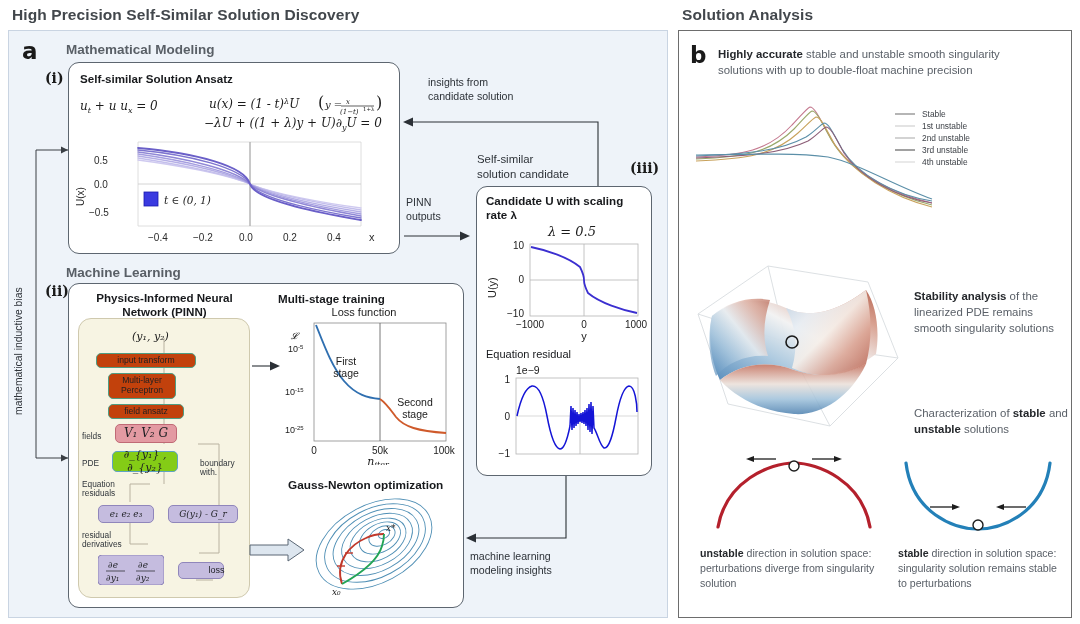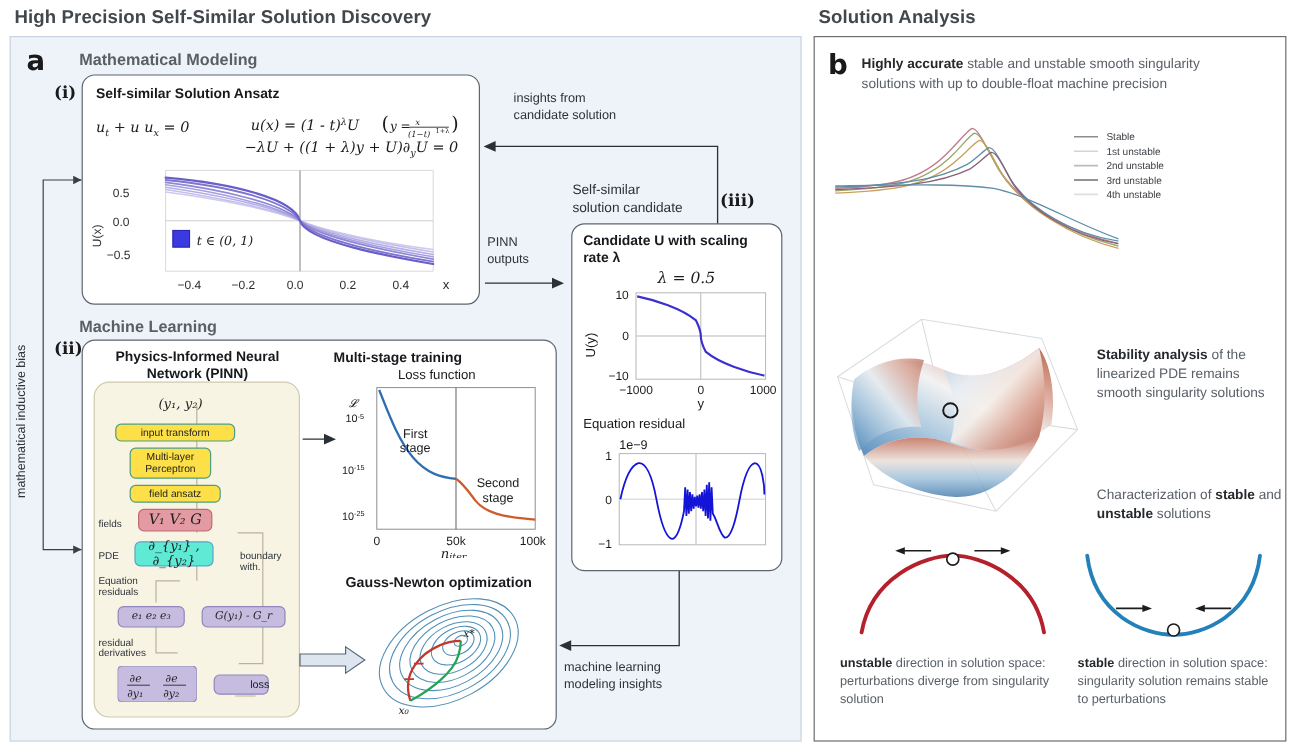--- a/index.html
+++ b/index.html
@@ -12,44 +12,44 @@
   .bigletter{font-size:23px;font-weight:bold;color:#1a1a1a;font-family:"DejaVu Sans",sans-serif;}
   .sechead{font-size:13.5px;font-weight:bold;color:#595f66;}
   .roman{font-size:14px;font-weight:bold;color:#1a1a1a;font-family:"DejaVu Serif",serif;}
   .card{background:#ffffff;border:1.4px solid #5d6670;border-radius:11px;box-sizing:border-box;}
   .cardtitle{font-size:11.6px;font-weight:bold;color:#17191c;}
   .math{font-family:"DejaVu Serif","Liberation Serif",serif;font-style:italic;color:#1b1b1b;}
   .flowtxt{font-size:10.6px;color:#2d3238;line-height:1.28;}
   .axlbl2{font-size:10px;fill:#2b2b2b;font-family:"Liberation Sans",sans-serif;}
   .nnbox{font-size:8.6px;text-align:center;border-radius:5px;box-sizing:border-box;
          display:flex;align-items:center;justify-content:center;line-height:1.12;color:#1d1f22;}
-  .nngreen{background:#fde047;border:1px solid #4f9d83;}
+  .nngreen{background:#c2410c;border:1px solid #4f9d83;}
   .nnred{background:#e39aa2;border:1px solid #c06a76;}
-  .nnblue{background:#5eead4;border:1px solid #5fa3c4;}
+  .nnblue{background:#84cc16;border:1px solid #5fa3c4;}
   .nnpurple{background:#c5bcdf;border:1px solid #9086bb;}
   .sidelbl{font-size:8.3px;color:#30353b;line-height:1.1;}
   .btxt{font-size:11.4px;color:#5a6068;line-height:1.42;}
   .btxt b{color:#25282c;}
   .vtext{writing-mode:vertical-rl;transform:rotate(180deg);font-size:10.4px;color:#2d3238;}
 </style>
 </head>
 <body>
 
 <div class="abs ttl" style="left:12px;top:6px;">High Precision Self-Similar Solution Discovery</div>
 <div class="abs ttl" style="left:682px;top:6px;">Solution Analysis</div>
 
 <div class="abs panelA"></div>
 
 <div class="abs bigletter" style="left:22px;top:38px;">a</div>
 <div class="abs sechead" style="left:66px;top:42px;">Mathematical Modeling</div>
 <div class="abs sechead" style="left:66px;top:265px;">Machine Learning</div>
 
 <div class="abs roman" style="left:45px;top:70px;">(i)</div>
 <div class="abs roman" style="left:45px;top:283px;">(ii)</div>
-<div class="abs roman" style="left:600px;top:160px;">(iii)</div>
+<div class="abs roman" style="left:630px;top:160px;">(iii)</div>
 
 <div class="abs vtext" style="left:13px;top:215px;height:200px;">mathematical inductive bias</div>
 <svg class="abs" style="left:28px;top:140px;" width="50" height="330">
   <path d="M40 10 L8 10 L8 318 L40 318" fill="none" stroke="#3a3f45" stroke-width="1"></path>
   <path d="M40 10 L33 6.5 L33 13.5 Z" fill="#3a3f45"></path>
   <path d="M40 318 L33 314.5 L33 321.5 Z" fill="#3a3f45"></path>
 </svg>
 
 <div class="abs card" style="left:68px;top:62px;width:332px;height:192px;"></div>
 <div class="abs cardtitle" style="left:80px;top:72px;">Self-similar Solution Ansatz</div>

